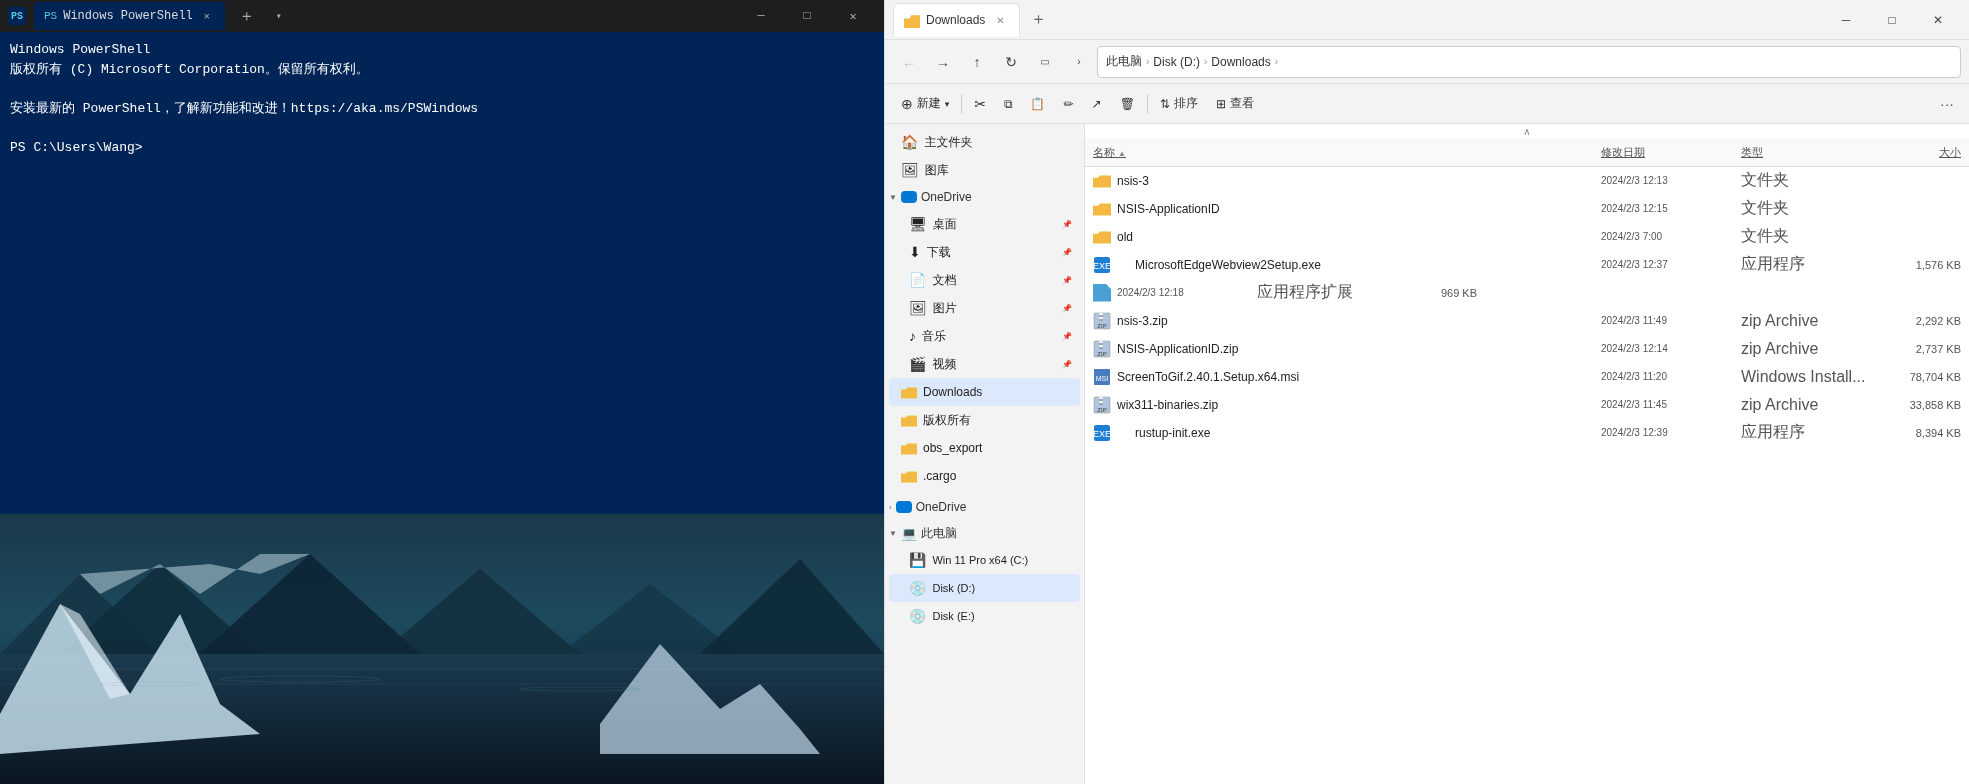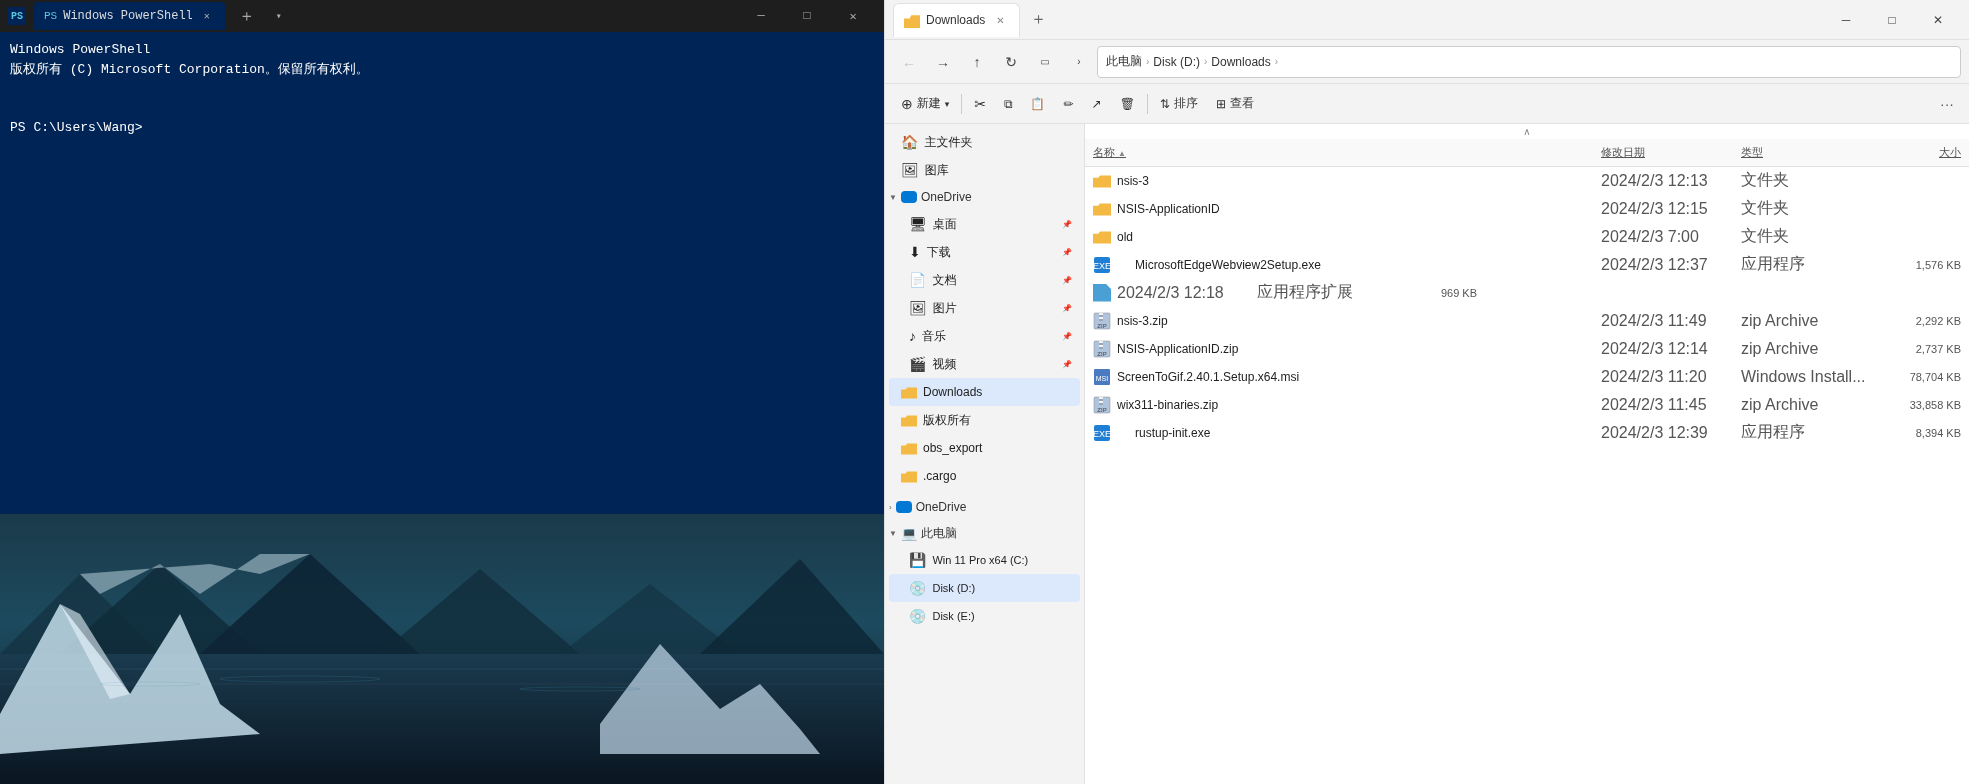--- a/index.html
+++ b/index.html
@@ -406,21 +406,21 @@
       align-items: center;
       justify-content: center;
     }
     .file-icon-msi {
       width: 18px;
       height: 18px;
       flex-shrink: 0;
       margin-right: 6px;
     }
     .file-name { flex: 2; min-width: 0; overflow: hidden; text-overflow: ellipsis; white-space: nowrap; }
-    .file-date { width: 140px; flex-shrink: 0; color: #555; font-size: 16px; }
+    .file-date { width: 140px; flex-shrink: 0; color: #555; font-size: 10px; }
     .file-type { width: 130px; flex-shrink: 0; color: #555; font-size: 16px; overflow: hidden; text-overflow: ellipsis; white-space: nowrap; }
     .file-size { width: 90px; flex-shrink: 0; color: #555; font-size: 11px; text-align: right; }
 
     
     .scroll-arrow {
       text-align: center;
       font-size: 10px;
       color: #888;
       padding: 2px 0;
       cursor: pointer;
@@ -452,20 +452,21 @@
       <div class="wc-btn">─</div>
       <div class="wc-btn">□</div>
       <div class="wc-btn wc-close">✕</div>
     </div>
   </div>
 
   <div class="ps-content">
     <div>Windows PowerShell</div>
     <div>版权所有 (C)  Microsoft Corporation。保留所有权利。</div>
     <div>&nbsp;</div>
+    <div>安装最新的 PowerShell，了解新功能和改进！https://aka.ms/PSWindows</div>
     <div>&nbsp;</div>
     <div>PS C:\Users\Wang&gt;</div>
   </div>
 
   <div class="ps-bottom-image">
     <div class="iceberg-scene">
       
       <svg width="884" height="270" viewBox="0 0 884 270" xmlns="http://www.w3.org/2000/svg">
 
         <defs>

